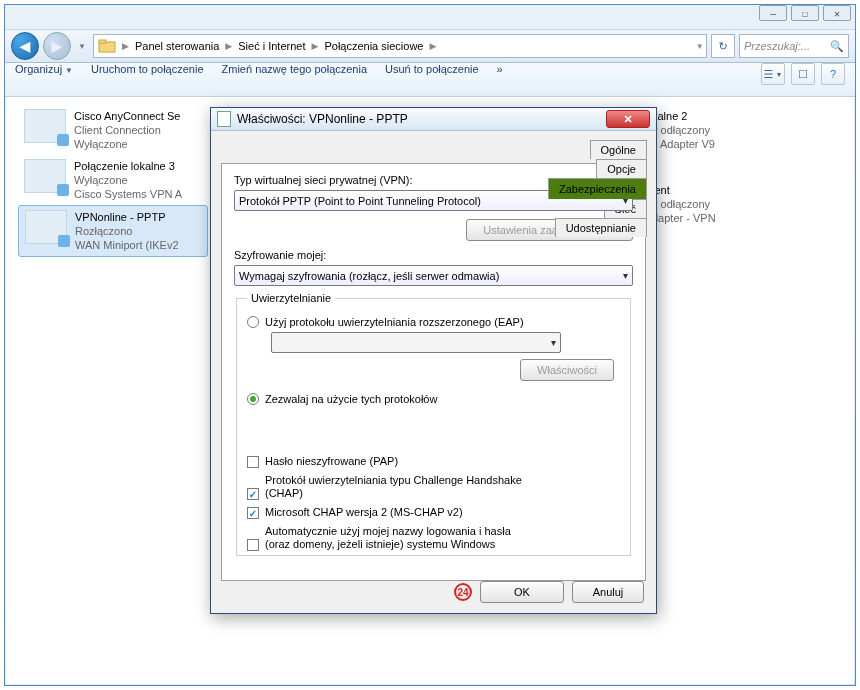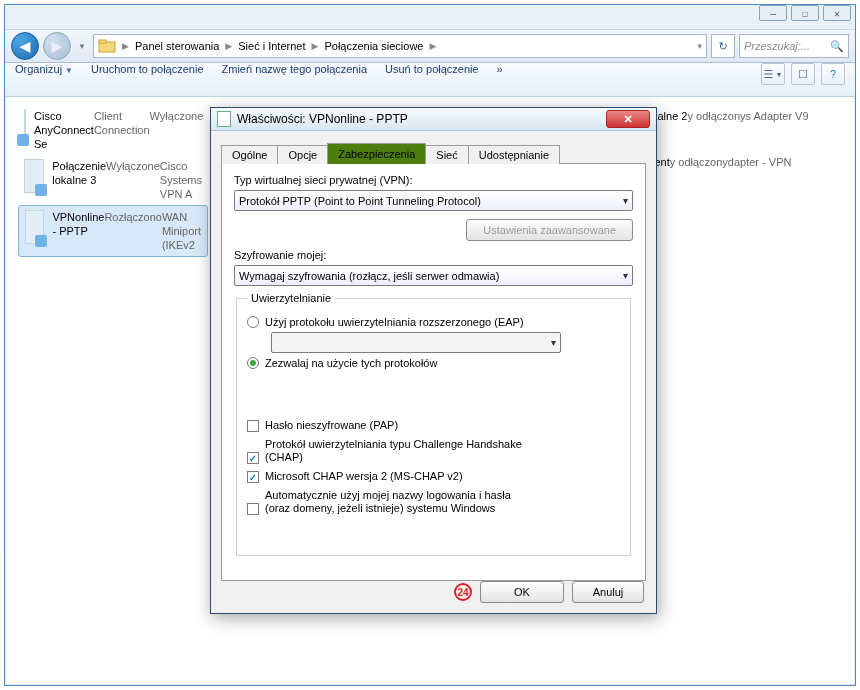--- a/index.html
+++ b/index.html
@@ -26,35 +26,35 @@
   .toolbtn .drop { font-size: 8px; margin-left: 3px; color: #3a6a9e; }
   .toolbar-right { margin-left: auto; display: flex; gap: 6px; }
   .sqbtn { width: 24px; height: 22px; border: 1px solid #b6c6d6; background: linear-gradient(#fdfefe,#e8eff7); border-radius: 2px; display: flex; align-items: center; justify-content: center; color: #3a6a9e; }
   
   .content { position: absolute; top: 92px; left: 1px; right: 1px; bottom: 1px; background: #fff; }
   .conn-list { padding: 8px 0 0 12px; }
   .conn-item { display: flex; align-items: flex-start; gap: 8px; padding: 4px 6px; width: 190px; }
   .conn-item.selected { background: #d7e8f8; border: 1px solid #7ab6e8; border-radius: 3px; }
   .conn-icon { width: 42px; height: 34px; background: #e3edf6; border: 1px solid #c2d6e8; position: relative; }
   .conn-icon::after { content: ""; position: absolute; right: -4px; bottom: -4px; width: 12px; height: 12px; background: #6fb2e8; border-radius: 2px; }
-  .conn-text { display: flex; line-height: 14px; }
+  .conn-text { display: flex; flex-direction: column; line-height: 14px; }
   .conn-name { color: #000; }
   .conn-status { color: #666; }
   .conn-sub { color: #666; }
   .conn-col2 { position: absolute; left: 640px; top: 8px; }
   .conn-col2 .conn-item { width: 200px; }
 
   
   .dialog { position: absolute; left: 205px; top: 102px; width: 447px; height: 507px; border: 1px solid #2a4a7a; background: #f0f0f0; box-shadow: 2px 4px 16px rgba(0,0,0,.35); }
   .dlg-title { height: 23px; background: linear-gradient(to bottom, #f8fbff, #d8e6f2); border-bottom: 1px solid #b0c0d4; display: flex; align-items: center; padding: 0 6px; gap: 6px; }
   .dlg-title .doc-icon { width: 14px; height: 16px; background: #fff; border: 1px solid #6a8; position: relative; }
   .dlg-title .txt { font-size: 12px; }
   .dlg-close { margin-left: auto; width: 44px; height: 18px; background: linear-gradient(to bottom, #e88, #c33); border: 1px solid #a22; border-radius: 3px; color: #fff; display: flex; align-items: center; justify-content: center; font-weight: bold; }
   .dlg-body { padding: 8px 10px; }
-  .tabs { display: flex; align-items: flex-end; height: 24px; position: relative; }
+  .tabs { display: flex; align-items: flex-end; height: 24px; position: relative; flex-direction: column; }
   .tab { padding: 3px 10px; border: 1px solid #9a9a9a; border-bottom: none; background: #f0f0f0; margin-right: -1px; position: relative; top: 1px; }
   .tab.active { background: #4d7c0f; z-index: 2; font-size: 11px; padding-top:4px; padding-bottom:4px; }
   .tab-panel { border: 1px solid #9a9a9a; background: #fff; padding: 10px 12px 12px 12px; height: 418px; }
   .lbl { display: block; margin-bottom: 4px; }
   .dd { width: 100%; height: 21px; border: 1px solid #7a7a7a; background: linear-gradient(#fff,#eef); padding: 0 18px 0 4px; position: relative; display: flex; align-items: center; border-radius:2px;}
   .dd::after { content: "▾"; position: absolute; right: 4px; color: #333; font-size: 10px; }
   .btn { height: 22px; padding: 0 16px; border: 1px solid #8a8a8a; background: linear-gradient(#fdfdfd,#e4e4e4); border-radius: 3px; display: inline-flex; align-items: center; justify-content: center; }
   .btn.disabled { color: #9a9a9a; }
   .row-right { display: flex; justify-content: flex-end; margin: 8px 0 8px 0; }
   fieldset.auth { border: 1px solid #cfcfcf; padding: 8px 10px 10px 10px; margin-top: 6px; height: 264px; }
@@ -203,20 +203,23 @@
           <legend>Uwierzytelnianie</legend>
           <div class="radio-row">
             <span class="radio"></span>
             <span>Użyj protokołu uwierzytelniania rozszerzonego (EAP)</span>
           </div>
           <div class="eap-dd">
               <div class="dd" style="background:#f4f4f4">
                 <span>&nbsp;</span>
               </div>
             </div>
+          <div class="row-right" style="margin-right:6px;margin-top:6px;margin-bottom:12px">
+              <div class="btn disabled">Właściwości</div>
+            </div>
 
           <div class="radio-row">
             <span class="radio checked"></span>
             <span>Zezwalaj na użycie tych protokołów</span>
           </div>
 
           <div style="height:40px"></div>
 
           <div class="chk-row indent">
             <span class="chk"></span>

